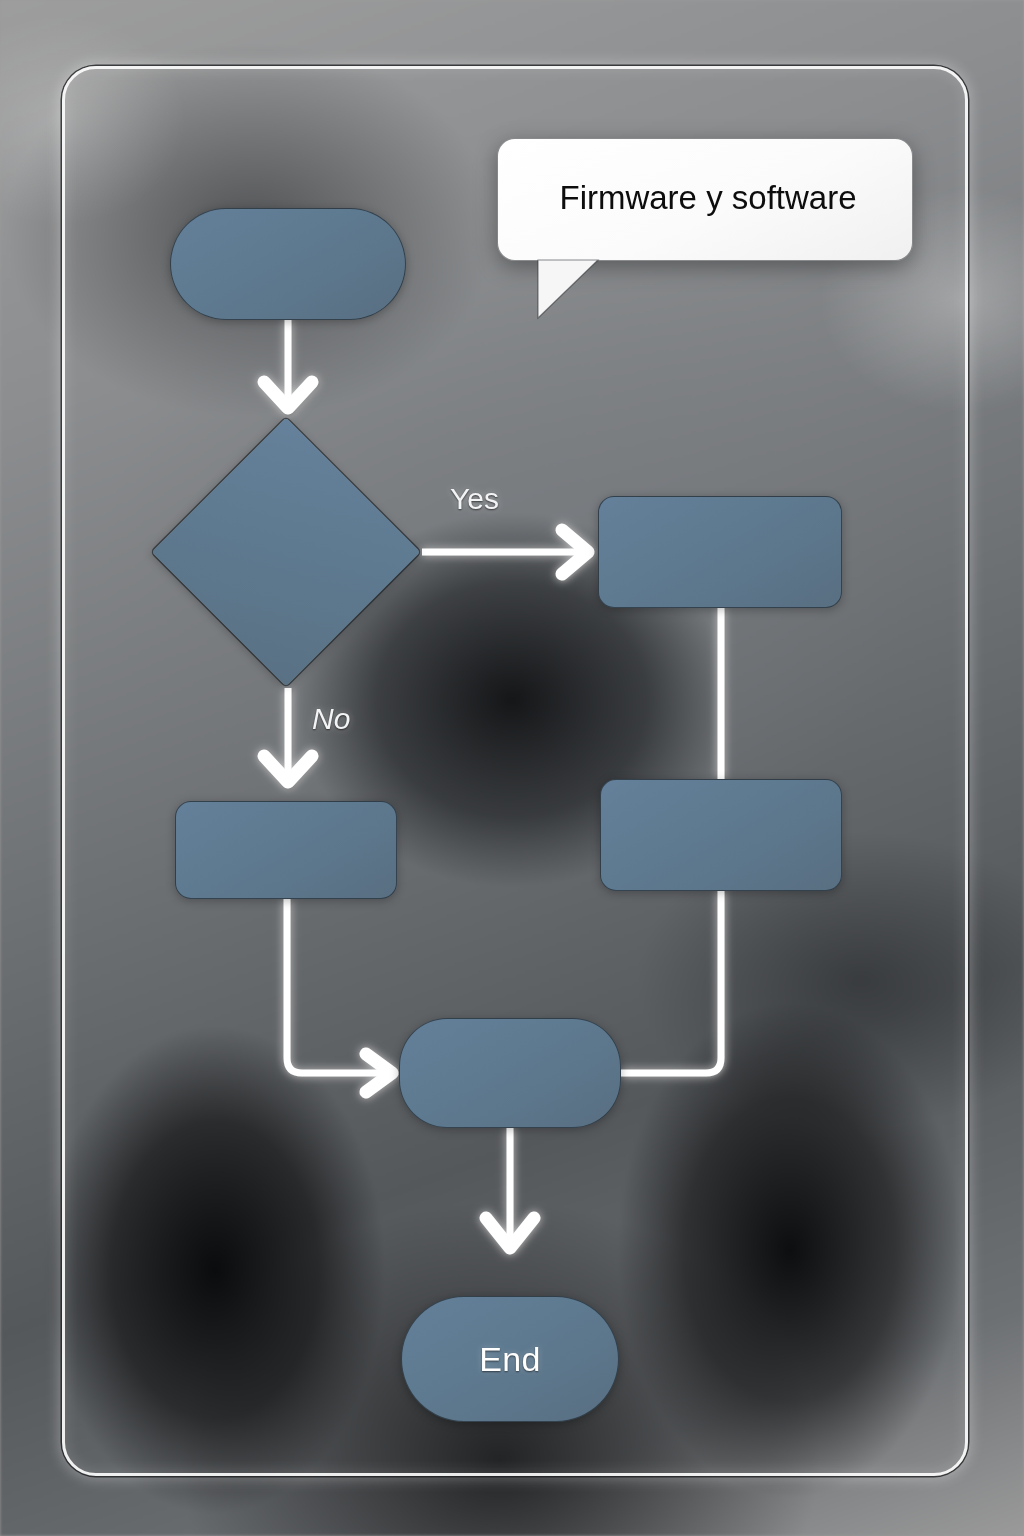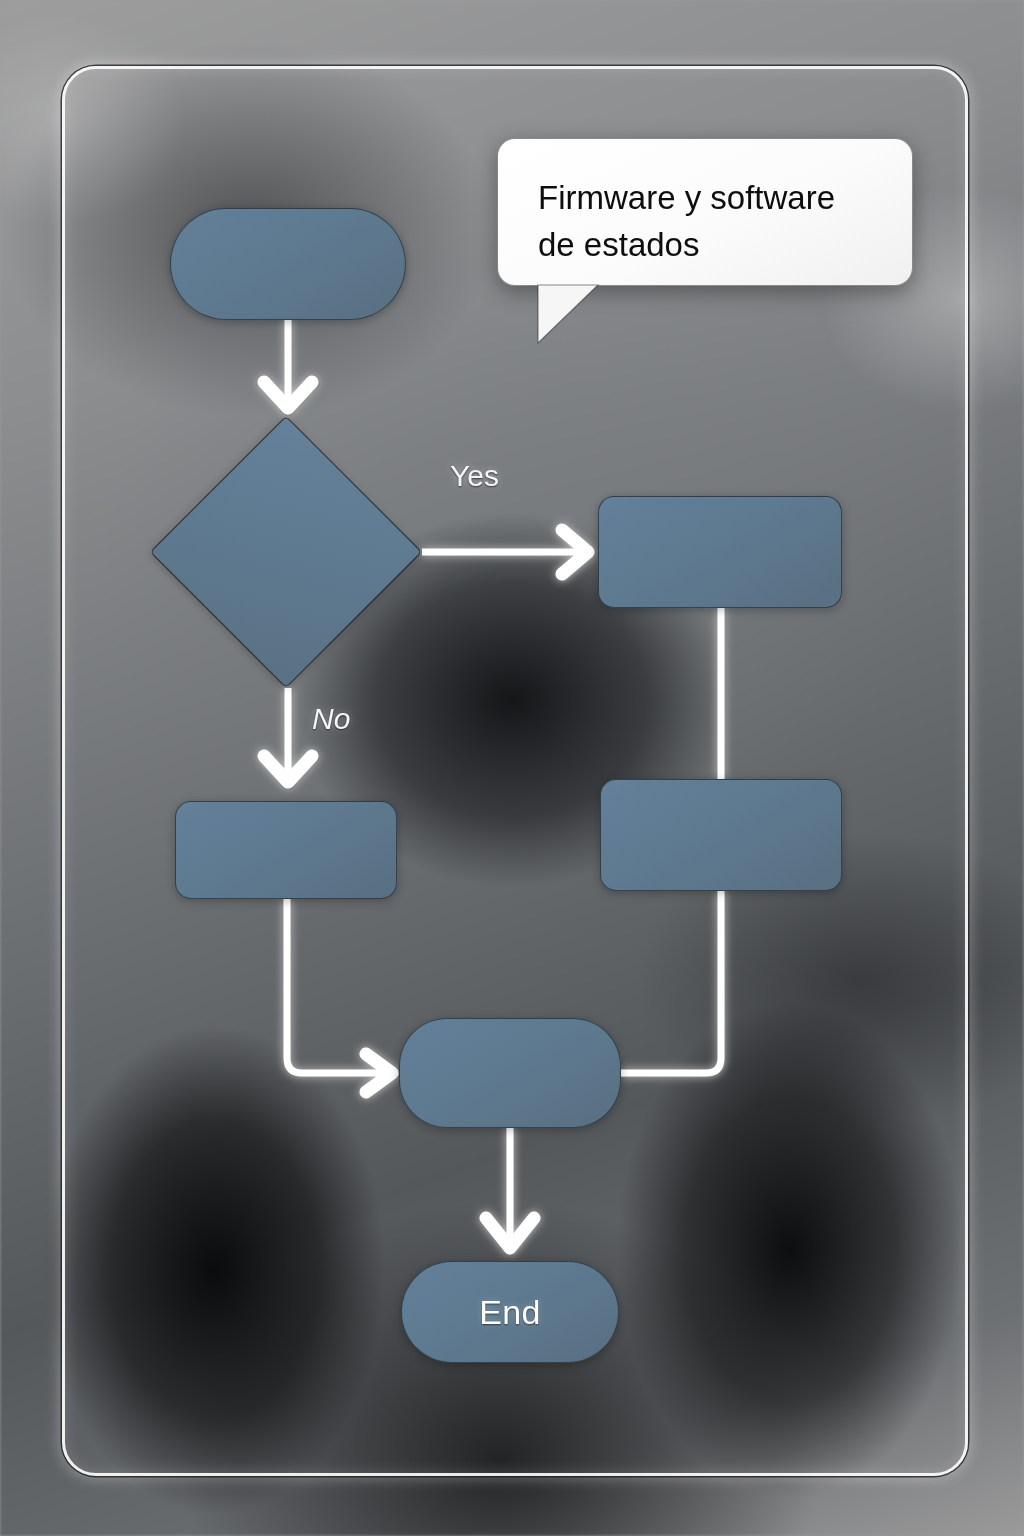--- a/index.html
+++ b/index.html
@@ -104,25 +104,26 @@
     white-space: nowrap;
   }
 
   
   .bubble {
     position: absolute;
     left: 497px;
     top: 138px;
     width: 416px;
     box-sizing: border-box;
-    padding: 36px 34px 16px 40px;
+    padding: 36px 34px 38px 40px;
     background: linear-gradient(155deg, #ffffff 0%, #fbfbfb 55%, #f0f0f0 100%);
     border: 1px solid rgba(40,44,48,0.55);
     border-radius: 18px;
     box-shadow: 0 6px 22px rgba(0,0,0,0.35);
+    text-align: center;
   }
   .bubble-text {
     color: #0d0d0d;
     font-size: 33px;
     line-height: 1.42;
   }
   .bubble-tail {
     position: absolute;
     left: 38px;
     top: 100%;
@@ -188,28 +189,27 @@
   </div>
 
   <div class="node process" style="left:600px; top:779px; width:242px; height:112px;">
     <span></span>
   </div>
 
   <div class="node merge" style="left:399px; top:1018px; width:222px; height:110px;">
     <span></span>
   </div>
 
-  <div class="node pill" style="left:401px; top:1261px; width:218px; height:102px;">
+  <div class="node pill" style="left:401px; top:1296px; width:218px; height:126px;">
     <span>End</span>
   </div>
 
-  <div class="edge-label" style="left:450px; top:459px;">Yes</div>
+  <div class="edge-label" style="left:450px; top:482px;">Yes</div>
   <div class="edge-label" style="left:312px; top:702px;font-style:italic;">No</div>
 
   <div class="bubble">
     <div class="bubble-text">Firmware y software</div>
-    <div class="bubble-text">de estados</div>
     <svg class="bubble-tail" viewBox="0 0 80 60">
       <path d="M 2 0 L 2 58 L 62 0 Z" fill="#f6f6f6" stroke="rgba(40,44,48,0.55)" stroke-width="1.2"></path>
     </svg>
   </div>
 
 </div>
 
 </body></html>

